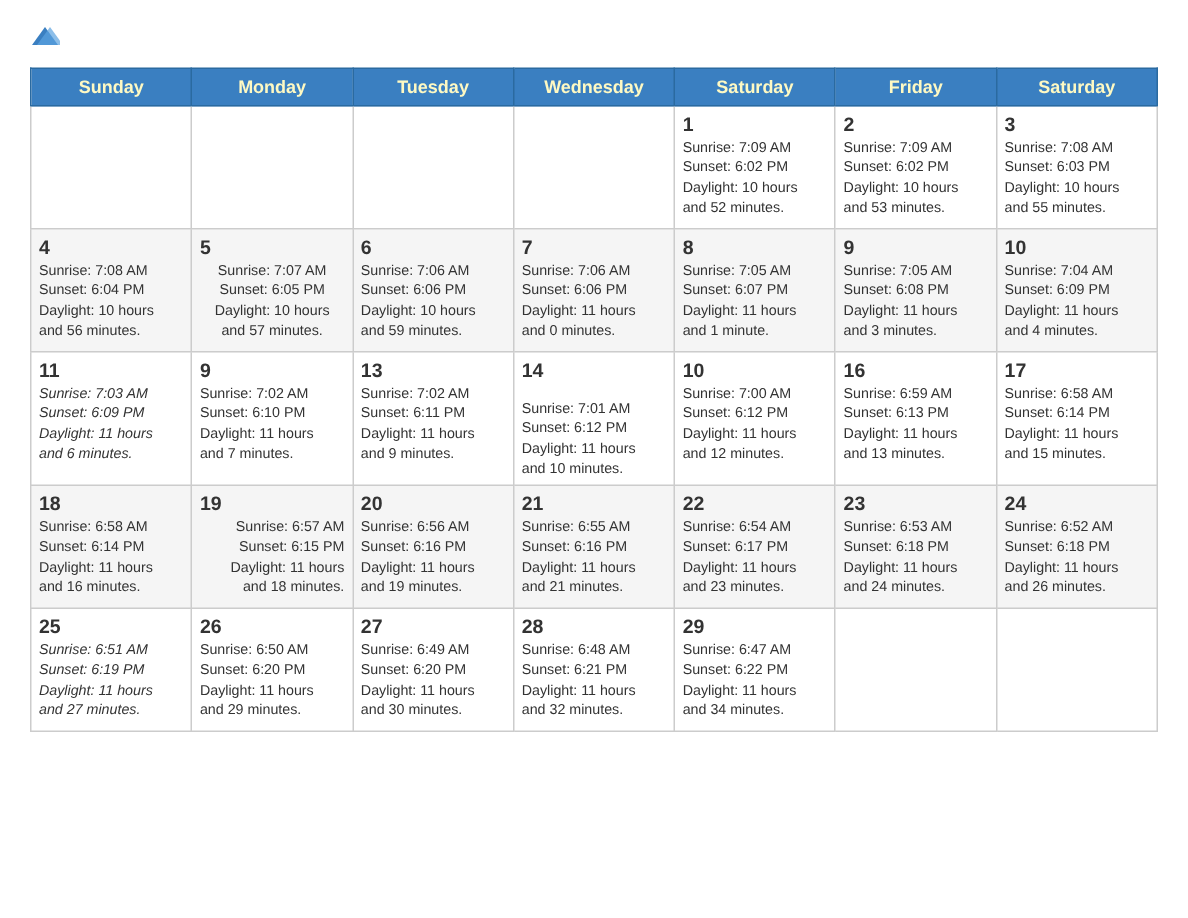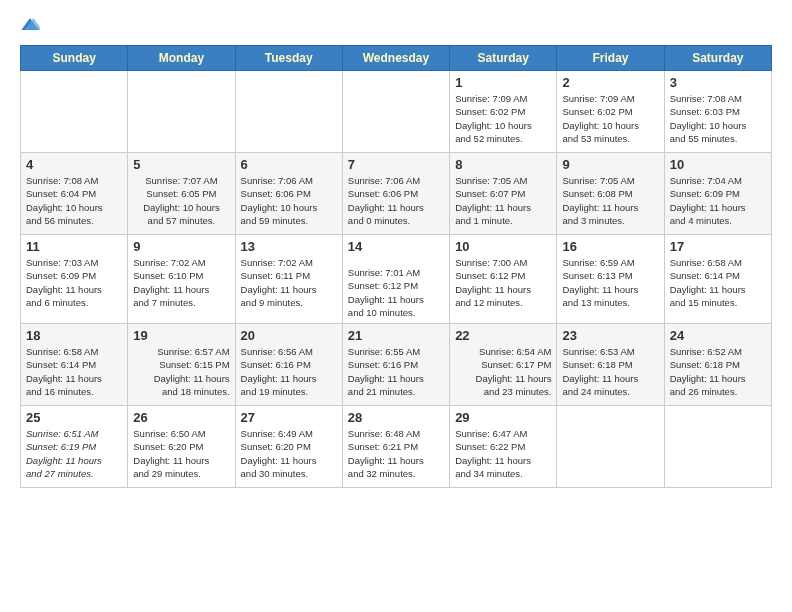--- a/index.html
+++ b/index.html
@@ -152,21 +152,21 @@
             <span class="cell-day">10</span>
             <div class="cell-info" style="white-space: pre-line;">Sunrise: 7:04 AM
 Sunset: 6:09 PM
 Daylight: 11 hours
 and 4 minutes.</div>
           </td>
         </tr>
         <tr class="normal-row">
           <td>
             <span class="cell-day">11</span>
-            <div class="cell-info" style="white-space: pre-line;">Sunrise: 7:03 AM
+            <div class="cell-info" style="white-space: pre-line; font-style: italic;">Sunrise: 7:03 AM
 Sunset: 6:09 PM
 Daylight: 11 hours
 and 6 minutes.</div>
           </td>
           <td>
             <span class="cell-day">9</span>
             <div class="cell-info" style="white-space: pre-line;">Sunrise: 7:02 AM
 Sunset: 6:10 PM
 Daylight: 11 hours
 and 7 minutes.</div>
@@ -231,21 +231,21 @@
           </td>
           <td>
             <span class="cell-day">21</span>
             <div class="cell-info" style="white-space: pre-line;">Sunrise: 6:55 AM
 Sunset: 6:16 PM
 Daylight: 11 hours
 and 21 minutes.</div>
           </td>
           <td>
             <span class="cell-day">22</span>
-            <div class="cell-info" style="white-space: pre-line; text-align: right;">Sunrise: 6:54 AM
+            <div class="cell-info" style="white-space: pre-line;">Sunrise: 6:54 AM
 Sunset: 6:17 PM
 Daylight: 11 hours
 and 23 minutes.</div>
           </td>
           <td>
             <span class="cell-day">23</span>
             <div class="cell-info" style="white-space: pre-line;">Sunrise: 6:53 AM
 Sunset: 6:18 PM
 Daylight: 11 hours
 and 24 minutes.</div>

